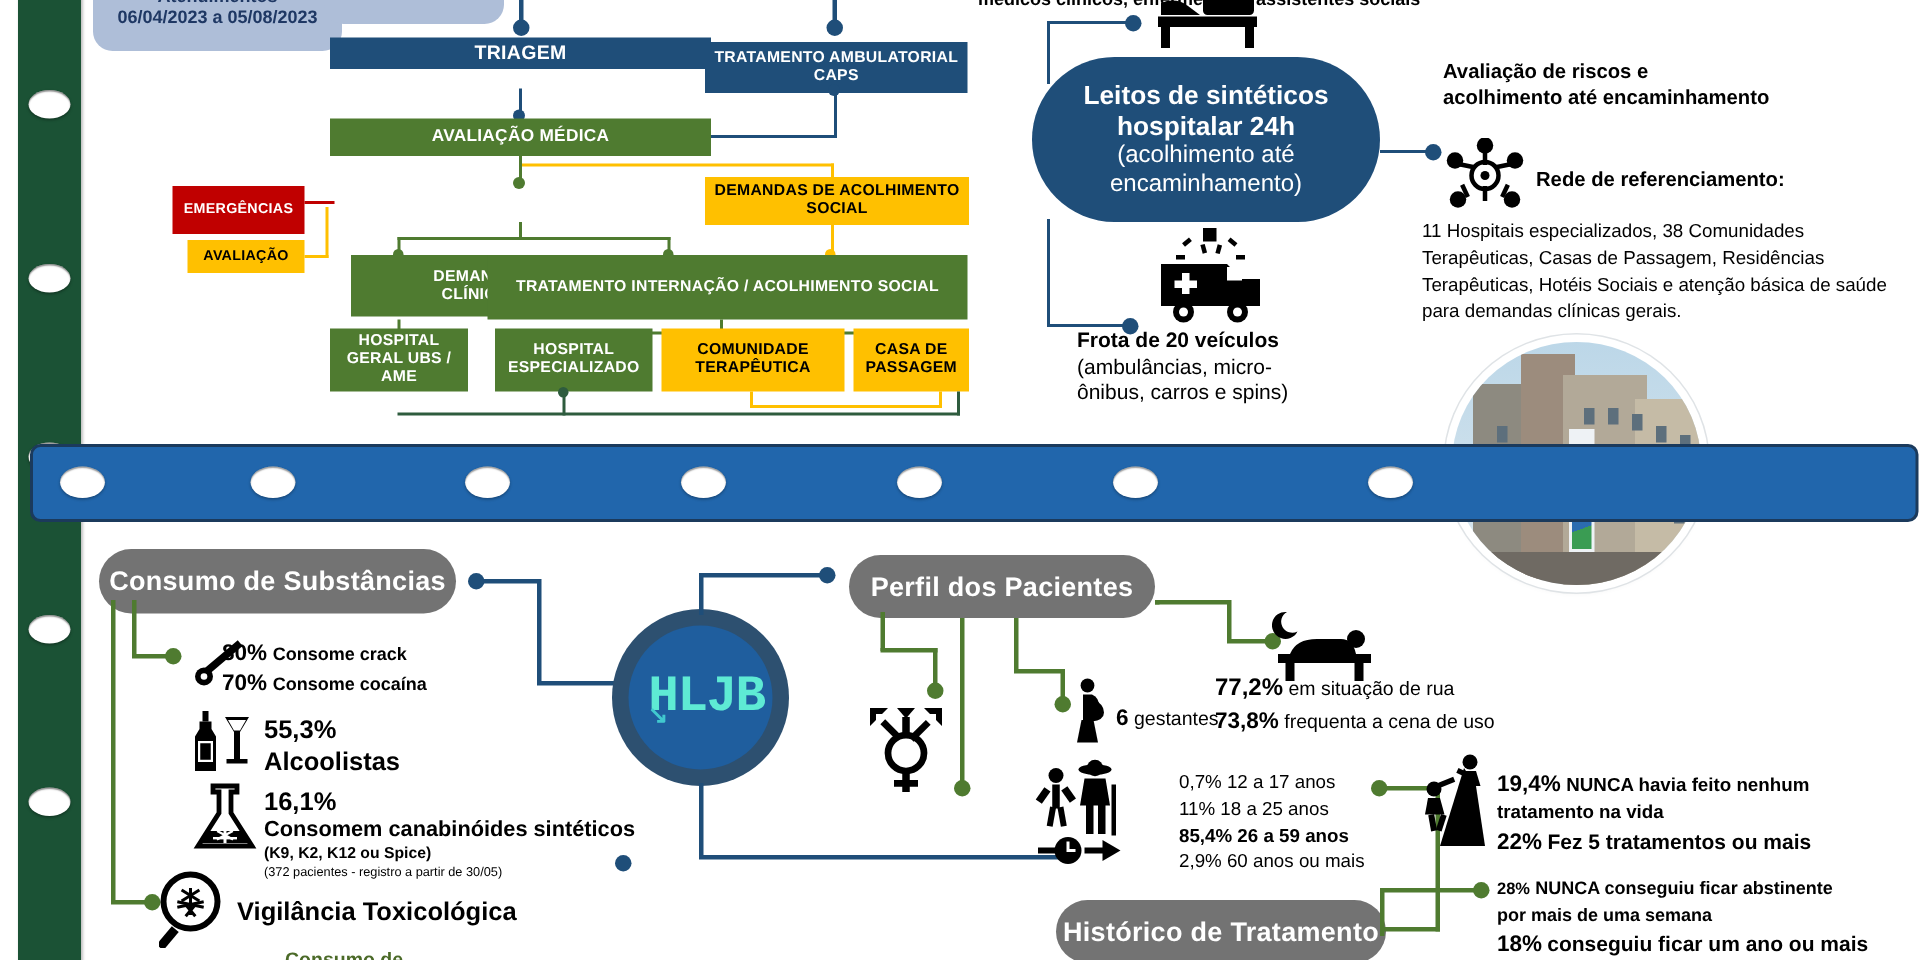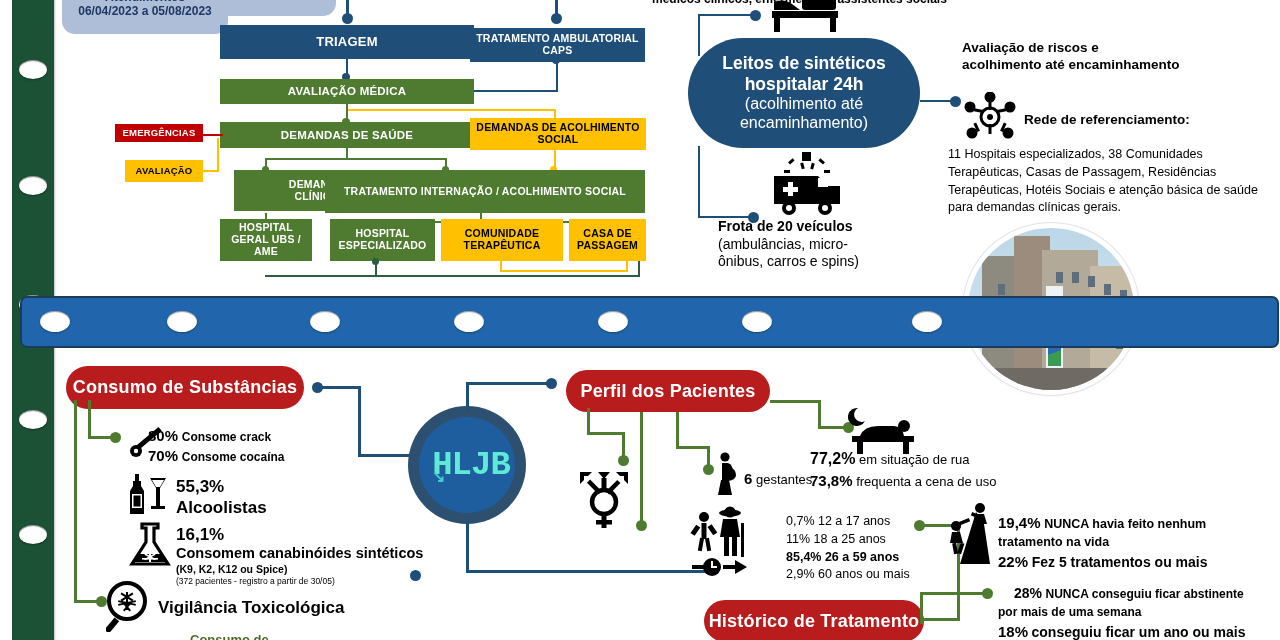--- a/index.html
+++ b/index.html
@@ -69,21 +69,21 @@
     left:688px;top:38px;width:232px;height:110px;
     background:#1f4e79;border-radius:55px;color:#fff;
     display:flex;flex-direction:column;align-items:center;justify-content:center;
     text-align:center;padding:4px 12px;box-sizing:border-box;
   }
   #leitos-callout .l1{font-weight:bold;font-size:17.5px;line-height:1.18;}
   #leitos-callout .l2{font-size:16px;line-height:1.18;}
 
   
   .sectpill{
-    position:absolute;background:#b91c1c;color:#fff;border-radius:24px;
+    position:absolute;background:#737373;color:#fff;border-radius:24px;
     display:flex;align-items:center;justify-content:center;
     font-weight:bold;letter-spacing:.2px;
   }
 
   
   #hljb-logo{
     left:408px;top:406px;width:118px;height:118px;border-radius:50%;
     background:#2d5070;display:flex;align-items:center;justify-content:center;
   }
   #hljb-logo .inner{
@@ -138,21 +138,21 @@
   </div>
   <div class="pillbox" style="left:216px;top:-30px;width:120px;height:46px;font-size:11px;">
     
   </div>
 
   <div class="conn" style="left:346px;top:-12px;width:3px;height:28px;"></div>
   <div class="dot" style="left:342px;top:13px;"></div>
   <div class="conn" style="left:555px;top:-12px;width:3px;height:28px;"></div>
   <div class="dot" style="left:551px;top:13px;"></div>
 
-  <div class="fbox fb-blue" style="left:220px;top:25px;width:254px;height:34px;font-size:13px;">
+  <div class="fbox fb-blue" style="left:220px;top:25px;width:254px;height:21px;font-size:13px;">
     <span>TRIAGEM</span>
   </div>
   <div class="fbox fb-blue" style="left:470px;top:28px;width:175px;height:34px;font-size:10.5px;padding:0 6px;box-sizing:border-box;">
     <span>TRATAMENTO AMBULATORIAL CAPS</span>
   </div>
 
   <div class="conn" style="left:346px;top:59px;width:2px;height:20px;"></div>
   <div class="dot" style="left:342px;top:73px;width:8px;height:8px;"></div>
 
   <div class="fbox fb-green" style="left:220px;top:79px;width:254px;height:25px;font-size:11.5px;">
@@ -162,28 +162,25 @@
   <div class="conn" style="left:474px;top:90px;width:84px;height:2px;"></div>
   <div class="conn" style="left:556px;top:59px;width:2px;height:33px;"></div>
   <div class="dot" style="left:552px;top:56px;width:8px;height:8px;"></div>
 
   <div class="conn g" style="left:346px;top:104px;width:2px;height:18px;"></div>
   <div class="dot g" style="left:342px;top:118px;width:8px;height:8px;"></div>
 
   <div class="conn y" style="left:348px;top:109px;width:208px;height:2px;"></div>
   <div class="conn y" style="left:554px;top:109px;width:2px;height:14px;"></div>
 
-  <div class="fbox fb-green" style="left:220px;top:122px;width:254px;height:26px;font-size:11.5px;">
-    <span>DEMANDAS DE SAÚDE</span>
-  </div>
   <div class="fbox fb-yellow" style="left:470px;top:118px;width:176px;height:32px;font-size:10.5px;padding:0 4px;box-sizing:border-box;">
     <span>DEMANDAS DE ACOLHIMENTO SOCIAL</span>
   </div>
 
-  <div class="fbox fb-red" style="left:115px;top:124px;width:88px;height:18px;font-size:9.5px;">
+  <div class="fbox fb-red" style="left:115px;top:124px;width:88px;height:32px;font-size:9.5px;">
     <span>EMERGÊNCIAS</span>
   </div>
   <div class="conn r" style="left:203px;top:134px;width:20px;height:2px;"></div>
   <div class="fbox fb-yellow" style="left:125px;top:160px;width:78px;height:22px;font-size:9.5px;">
     <span>AVALIAÇÃO</span>
   </div>
   <div class="conn y" style="left:203px;top:170px;width:16px;height:2px;"></div>
   <div class="conn y" style="left:217px;top:138px;width:2px;height:34px;"></div>
 
   <div class="conn g" style="left:346px;top:148px;width:2px;height:12px;"></div>
@@ -548,20 +545,20 @@
       <span class="b" style="font-size:12.5px;">NUNCA havia feito nenhum</span></div>
     <div class="b" style="font-size:12.5px;">tratamento na vida</div>
     <div><span class="b" style="font-size:15px;">22%</span>
       <span class="b" style="font-size:14px;">Fez 5 tratamentos ou mais</span></div>
   </div>
 
   <div class="conn g" style="left:920px;top:592px;width:3px;height:32px;"></div>
   <div class="conn g" style="left:920px;top:592px;width:68px;height:3px;"></div>
   <div class="dot g" style="left:982px;top:588px;"></div>
   <div class="txt" style="left:998px;top:584px;width:268px;font-size:12.5px;line-height:1.42;">
-    <div><span class="b" style="font-size:14px;margin-left:16px;">28%</span>
+    <div><span class="b" style="font-size:11px;">28%</span>
       <span class="b" style="font-size:12px;">NUNCA conseguiu ficar abstinente</span></div>
     <div class="b" style="font-size:12px;">por mais de uma semana</div>
     <div><span class="b" style="font-size:15px;">18%</span>
       <span class="b" style="font-size:14px;">conseguiu ficar um ano ou mais</span></div>
   </div>
 
 </div>
 
 </body></html>

